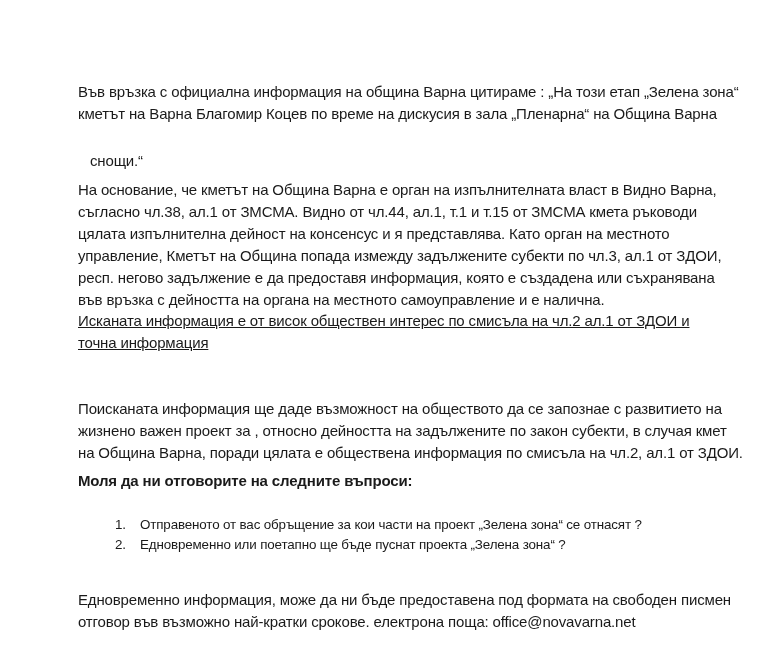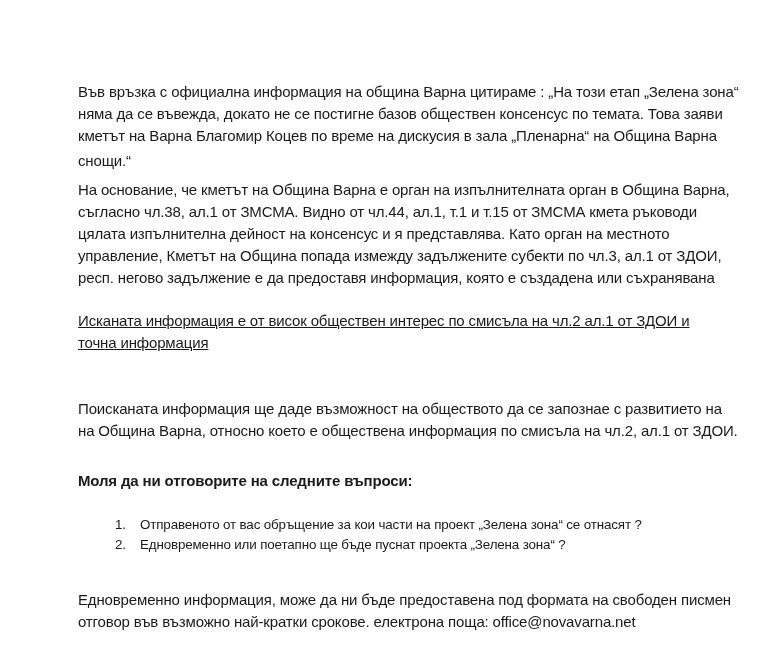--- a/index.html
+++ b/index.html
@@ -21,44 +21,45 @@
     .list li { position: relative; padding-left: 25px; }
     .list .num { position: absolute; left: 0; }
   </style>
 </head>
 <body>
 
 <div class="page">
 
   <p class="para" style="top:81px;">
     <span class="ln">Във връзка с официална информация на община Варна цитираме : „На този етап „Зелена зона“</span>
-    <span class="ln">няма да се въвежда, докато не се постигне базов обществен консенсус по темата. Това заяви</span>
     <span class="ln">кметът на Варна Благомир Коцев по време на дискусия в зала „Пленарна“ на Община Варна</span>
   </p>
 
-  <p class="para" style="top:150px;">
+  <p class="para" style="top:150px;margin-left:12px;">
     <span class="ln">снощи.“</span>
   </p>
 
   <p class="para" style="top:179px;">
-    <span class="ln">На основание, че кметът на Община Варна е орган на изпълнителната орган в Община Варна,</span>
+    <span class="ln">На основание, че кметът на Община Варна е орган на изпълнителната власт в Видно Варна,</span>
     <span class="ln">съгласно чл.38, ал.1 от ЗМСМА. Видно от чл.44, ал.1, т.1 и т.15 от ЗМСМА кмета ръководи</span>
     <span class="ln">цялата изпълнителна дейност на консенсус и я представлява. Като орган на местното</span>
     <span class="ln">управление, Кметът на Община  попада измежду задължените субекти по чл.3, ал.1 от ЗДОИ,</span>
     <span class="ln">респ. негово задължение е да предоставя информация, която е създадена или съхранявана</span>
+    <span class="ln">във връзка с дейността на органа на местното самоуправление и е налична.</span>
   </p>
 
   <p class="para" style="top:310px;text-decoration:underline;">
     <span class="ln">Исканата информация е от висок обществен интерес по смисъла на чл.2 ал.1 от ЗДОИ и</span>
     <span class="ln">точна информация</span>
   </p>
 
   <p class="para" style="top:398px;">
     <span class="ln">Поисканата информация ще даде възможност на обществото да се запознае с развитието на</span>
-    <span class="ln">на Община Варна, относно което е обществена информация по смисъла на чл.2, ал.1 от ЗДОИ.</span>
+    <span class="ln">жизнено важен проект за , относно дейността на задължените по закон субекти, в случая кмет</span>
+    <span class="ln">на Община Варна, поради цялата е обществена информация по смисъла на чл.2, ал.1 от ЗДОИ.</span>
   </p>
 
   <p class="para bold" style="top:470px;">
     <span class="ln">Моля да ни отговорите на следните въпроси:</span>
   </p>
 
   <ol class="list">
     <li>
       <span class="num">1.</span>
       <span>Отправеното от вас обръщение за кои части на проект „Зелена зона“ се отнасят  ?</span>

